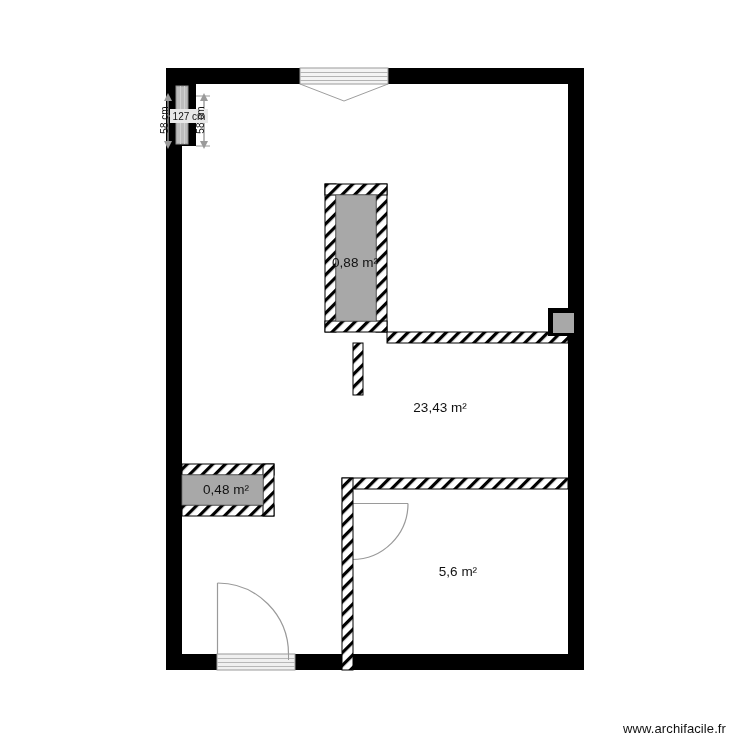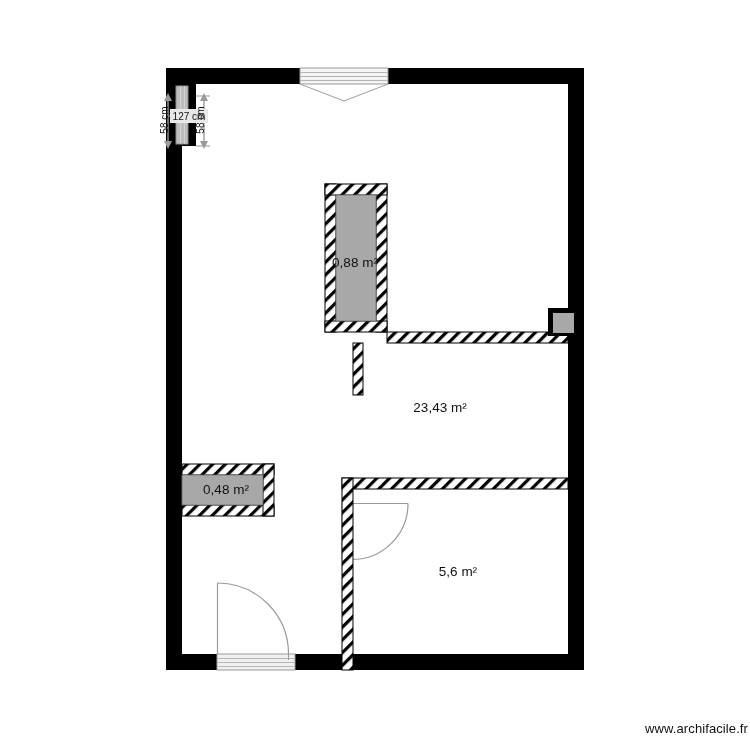--- a/index.html
+++ b/index.html
@@ -19,21 +19,21 @@
     left: 0; top: 0;
     width: 750px;
     height: 750px;
   }
   #plan-svg {
     position: absolute;
     left: 0; top: 0;
   }
   .footer-watermark {
     position: absolute;
-    right: 2px;
+    right: 24px;
     bottom: 14px;
     font-family: "Liberation Sans", sans-serif;
     font-size: 13px;
     color: #111111;
     letter-spacing: 0.1px;
     white-space: nowrap;
   }
   text {
     font-family: "Liberation Sans", sans-serif;
   }

